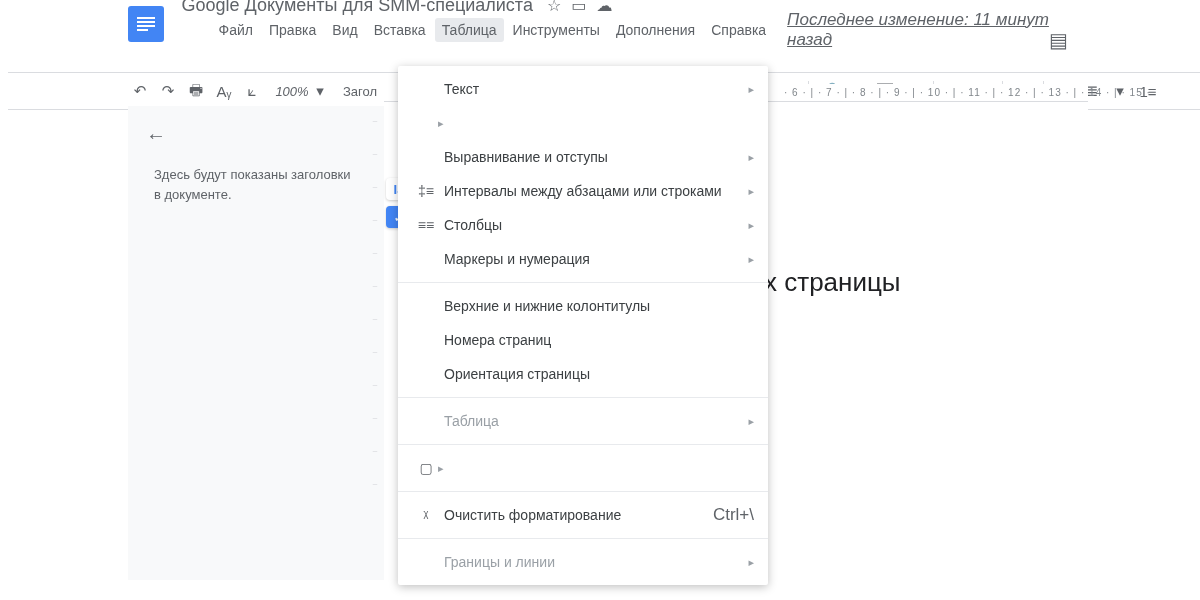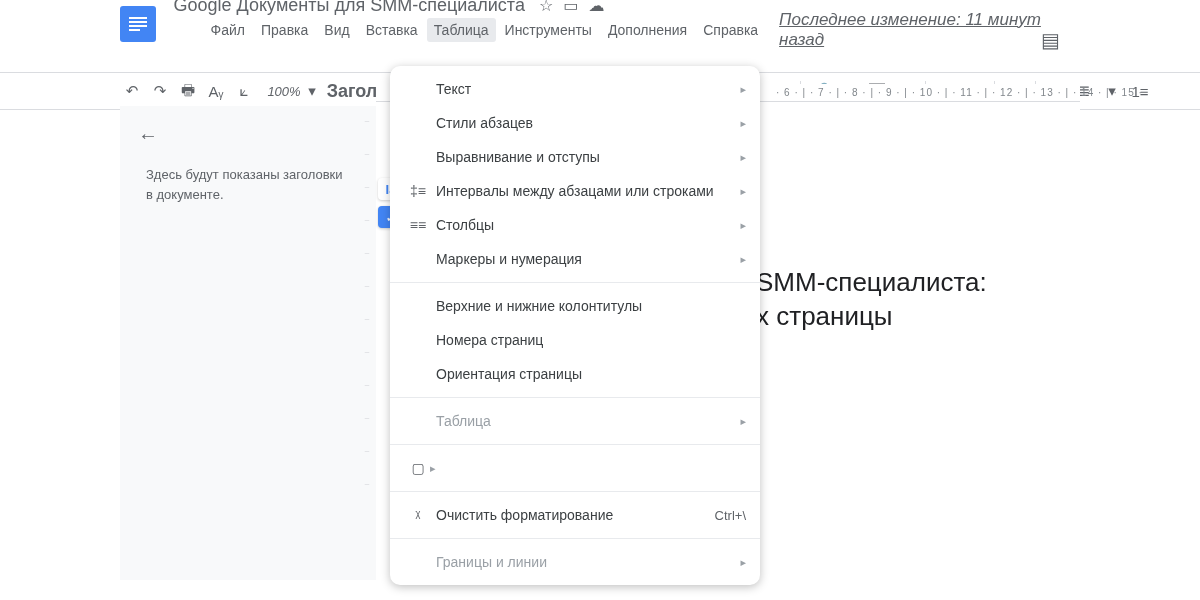--- a/index.html
+++ b/index.html
@@ -8,21 +8,21 @@
     font-size: 13px;
     color: #3c4043;
     background: #fff;
     width: 1200px;
     height: 600px;
     overflow: hidden;
     position: relative;
   }
   .canvas {
     position: absolute;
-    left: 120px;
+    left: 128px;
     top: 0;
     width: 960px;
     height: 580px;
   }
   
   .title-row {
     display: flex;
     align-items: center;
     padding: 6px 0 0 0;
     height: 32px;
@@ -95,21 +95,21 @@
     width: 1200px;
   }
   .toolbar .sep { width: 1px; height: 20px; background: #dadce0; margin: 0 4px; }
   .toolbar .btn {
     min-width: 24px; height: 24px;
     display: inline-flex; align-items: center; justify-content: center;
     cursor: pointer; font-size: 15px;
     border-radius: 2px;
   }
   .toolbar .zoom { font-size: 13px; padding: 0 4px; font-style: italic; }
-  .toolbar .styles { font-size: 18px; padding: 0 6px; font-weight: bold; }
+  .toolbar .styles { font-size: 13px; padding: 0 6px; }
   .toolbar-right { display: flex; align-items: center; gap: 4px; margin-left: auto; }
   .toolbar-inner {
     position: absolute;
     left: 120px;
     width: 960px;
     display: flex;
     align-items: center;
     gap: 4px;
     height: 38px;
   }
@@ -176,42 +176,42 @@
   .badge.b1 { background: #fff; color: #4285f4; font-weight: bold; }
   .badge.b2 { background: #4285f4; }
   
   .dropdown {
     position: absolute;
     left: 270px;
     top: 66px;
     width: 370px;
     background: #fff;
     box-shadow: 0 2px 10px rgba(0,0,0,0.25);
-    border-radius: 10px;
+    border-radius: 2px;
     z-index: 100;
     padding: 6px 0;
     font-size: 14px;
     color: #3c4043;
   }
   .dropdown .row {
     display: flex;
     align-items: center;
     height: 34px;
     padding: 0 14px 0 16px;
     cursor: pointer;
   }
   .dropdown .row.disabled { color: #9aa0a6; cursor: default; }
   .dropdown .divider { height: 1px; background: #e8eaed; margin: 6px 0; }
   .dropdown .ico {
     width: 24px; display: inline-flex; justify-content: center;
     color: #5f6368; font-size: 14px;
   }
   .dropdown .label { flex: 1; padding-left: 6px; }
   .dropdown .arrow { color: #9aa0a6; font-size: 11px; }
-  .dropdown .shortcut { color: #5f6368; font-size: 13px; }
+  .dropdown .shortcut { color: #5f6368; font-size: 17px; }
   .ruler-text { white-space: pre; }
   .gutter {
     position: absolute;
     left: -14px;
     top: 0;
     width: 10px;
     bottom: 0;
     display: flex;
     flex-direction: column;
     color: #cfd2d6;
@@ -314,40 +314,38 @@
           <span>–</span>
           <span>–</span>
           <span>–</span>
           <span>–</span>
           <span>–</span>
           <span>–</span>
           <span>–</span>
           <span>–</span>
       </div>
       <div class="doc-body" style="margin-left:340px;margin-top:120px;">
-        <div class="h1"> SMM-специалиста:</div>
         <div class="h1">х страницы</div>
       </div>
     </div>
   </div>
 
   <div class="floating-badges">
     <div class="badge b1">IJ</div>
     <div class="badge b2">✓</div>
   </div>
 
   <div class="dropdown">
     <div class="row">
       <span class="ico"></span>
         <span class="label">Текст</span>
         <span class="arrow">▸</span>
     </div>
     <div class="row">
       <span class="ico"></span>
-        <span class="label">Стили абзацев</span>
         <span class="arrow">▸</span>
     </div>
     <div class="row">
       <span class="ico"></span>
         <span class="label">Выравнивание и отступы</span>
         <span class="arrow">▸</span>
     </div>
     <div class="row">
       <span class="ico">‡≡</span>
         <span class="label">Интервалы между абзацами или строками</span>

